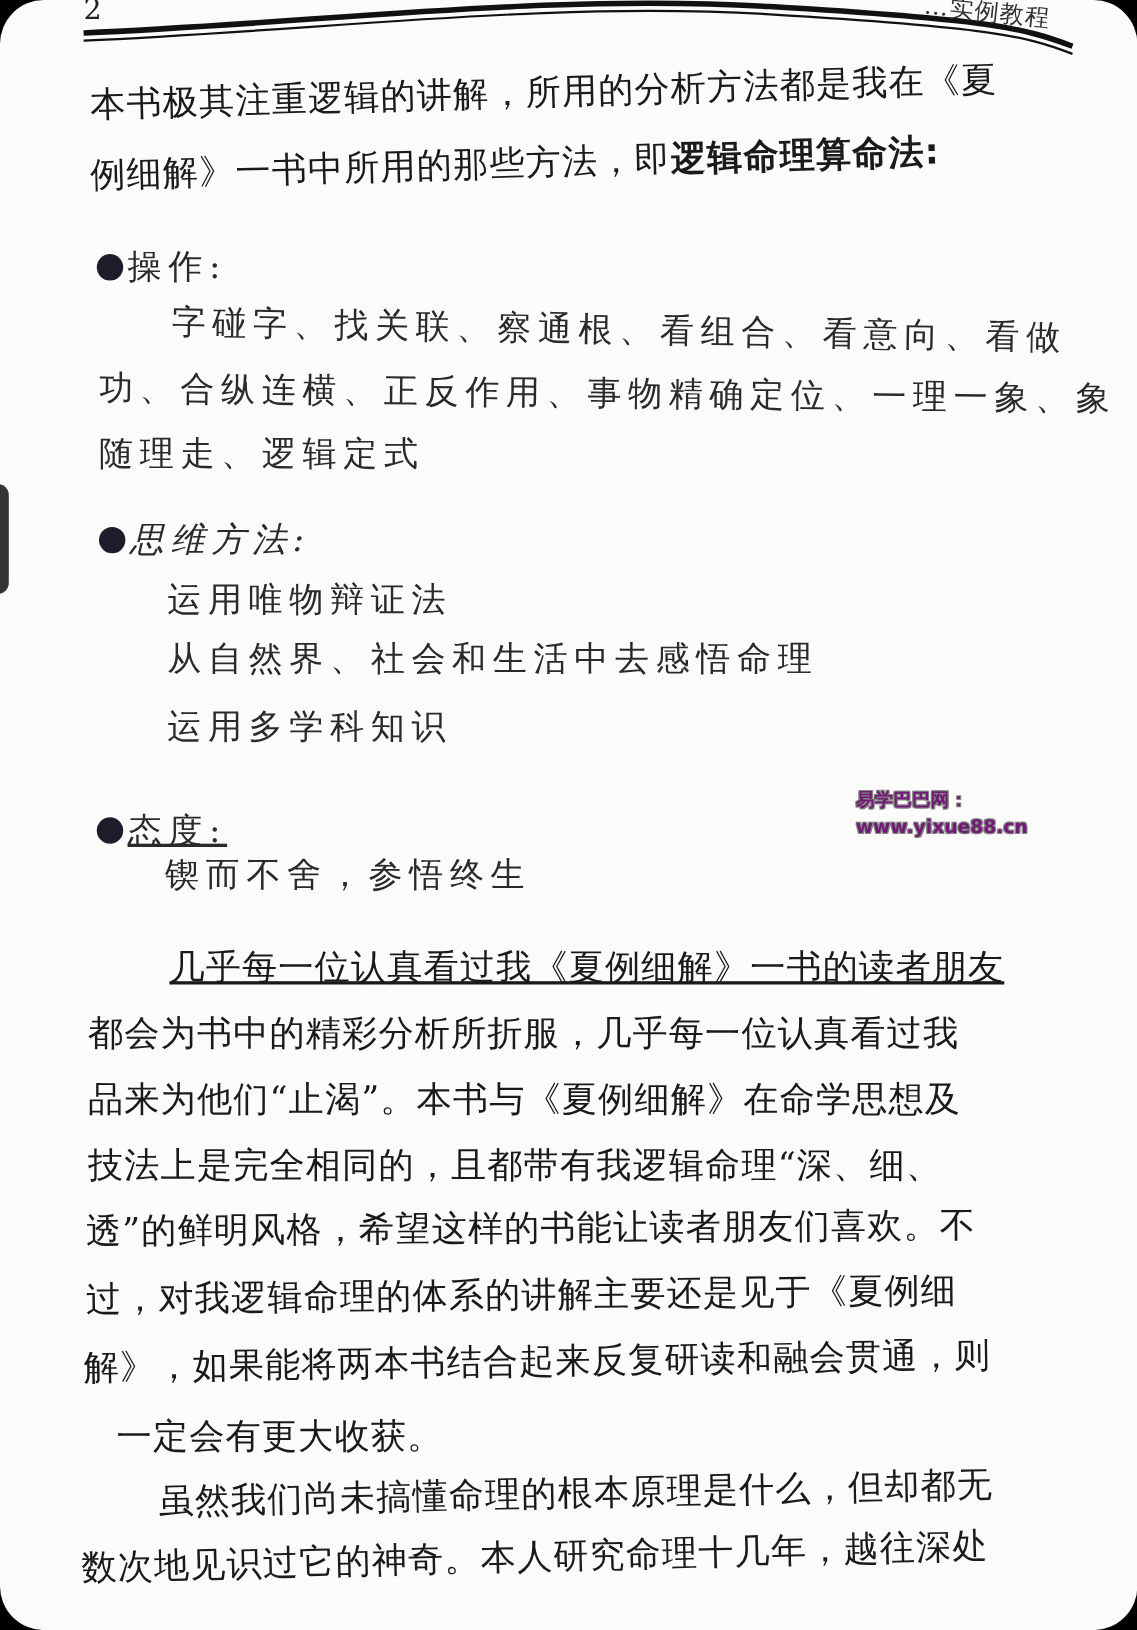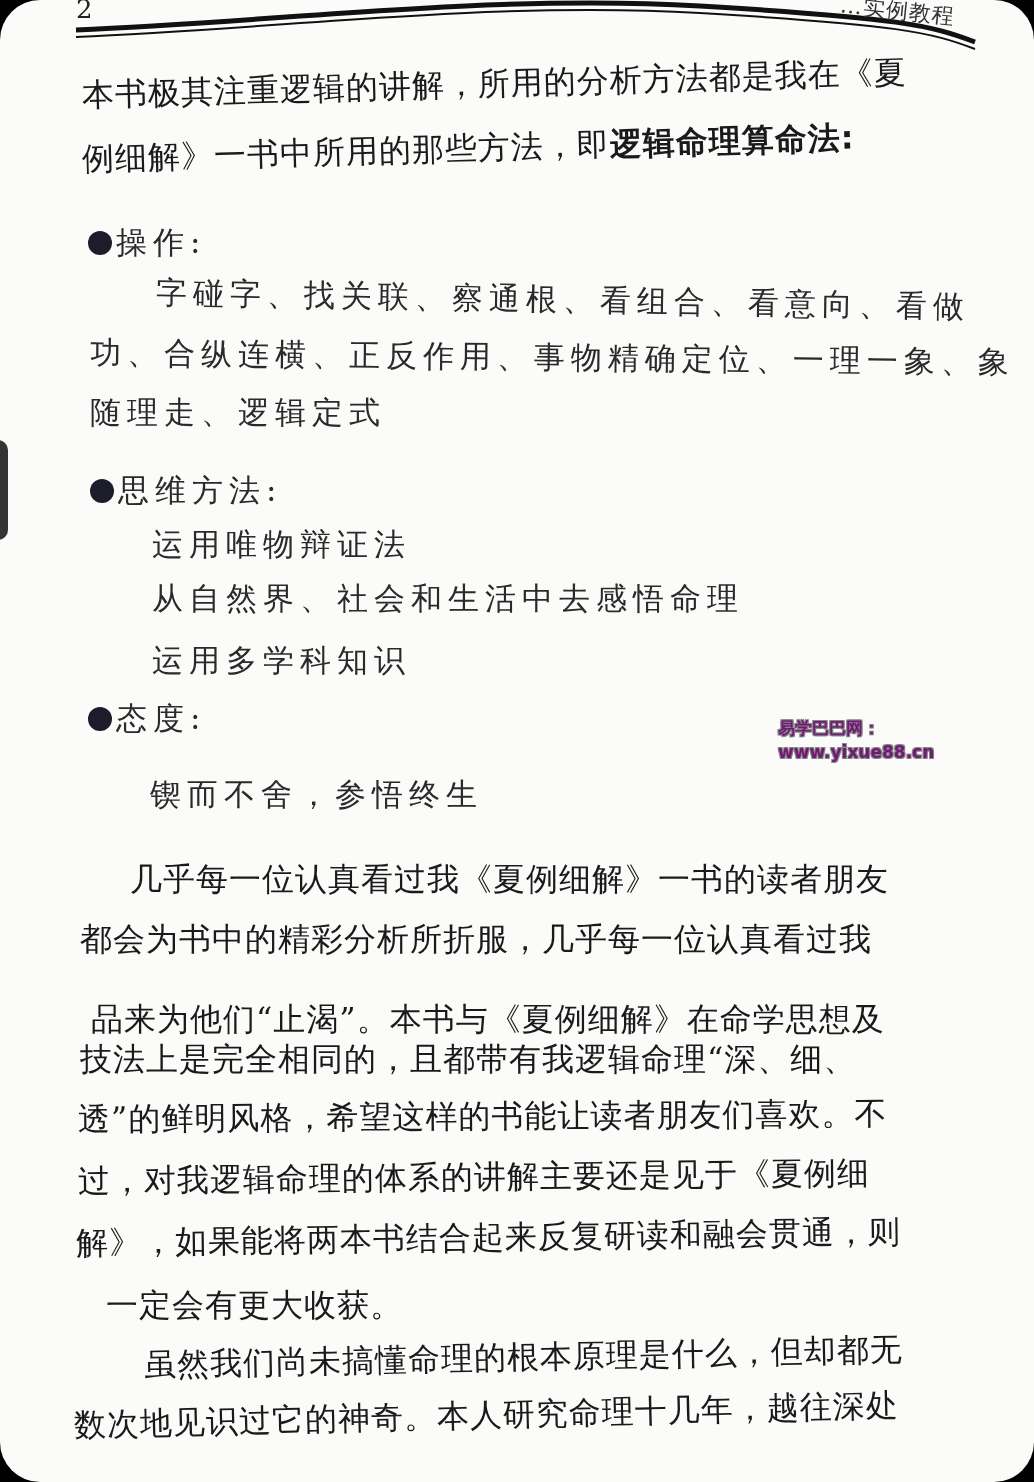--- a/index.html
+++ b/index.html
@@ -63,35 +63,35 @@
       <span>例细解》一书中所用的那些方法，即</span><span class="bold">逻辑命理算命法:</span>
     </div>
 
     <div class="line light" style="left:88px; top:222px;">
       <span class="bullet"></span><span>操作:</span>
     </div>
     <div class="line light" style="left:156px; top:272px; transform:rotate(1deg); transform-origin:left;">字碰字、找关联、察通根、看组合、看意向、看做</div>
     <div class="line light" style="left:90px; top:332px; transform:rotate(0.6deg); transform-origin:left;">功、合纵连横、正反作用、事物精确定位、一理一象、象</div>
     <div class="line light" style="left:90px; top:392px;">随理走、逻辑定式</div>
 
-    <div class="line light" style="left:90px; top:470px;">
+    <div class="line light" style="left:90px; top:470px;font-style:italic;">
       <span class="bullet"></span><span>思维方法:</span>
     </div>
     <div class="line light" style="left:152px; top:524px;">运用唯物辩证法</div>
     <div class="line light" style="left:152px; top:578px;">从自然界、社会和生活中去感悟命理</div>
     <div class="line light" style="left:152px; top:640px;">运用多学科知识</div>
 
-    <div class="line light" style="left:88px; top:698px;">
+    <div class="line light" style="left:88px; top:734px;text-decoration:underline;">
       <span class="bullet"></span><span>态度:</span>
     </div>
     <div class="line light" style="left:150px; top:774px;">锲而不舍，参悟终生</div>
 
-    <div class="line body" style="left:130px; top:858px;">几乎每一位认真看过我《夏例细解》一书的读者朋友</div>
+    <div class="line body" style="left:154px; top:858px;text-decoration:underline;">几乎每一位认真看过我《夏例细解》一书的读者朋友</div>
     <div class="line body" style="left:80px; top:918px;">都会为书中的精彩分析所折服，几乎每一位认真看过我</div>
-    <div class="line body" style="left:91px; top:978px;margin-top:20px;">品来为他们“止渴”。本书与《夏例细解》在命学思想及</div>
+    <div class="line body" style="left:80px; top:978px;">品来为他们“止渴”。本书与《夏例细解》在命学思想及</div>
     <div class="line body" style="left:80px; top:1038px;">技法上是完全相同的，且都带有我逻辑命理“深、细、</div>
     <div class="line body" style="left:78px; top:1098px; transform:rotate(-0.4deg); transform-origin:left;">透”的鲜明风格，希望这样的书能让读者朋友们喜欢。不</div>
     <div class="line body" style="left:78px; top:1160px; transform:rotate(-0.6deg); transform-origin:left;">过，对我逻辑命理的体系的讲解主要还是见于《夏例细</div>
     <div class="line body" style="left:76px; top:1222px; transform:rotate(-0.8deg); transform-origin:left;">解》，如果能将两本书结合起来反复研读和融会贯通，则</div>
     <div class="line body" style="left:76px; top:1284px;margin-left:30px;">一定会有更大收获。</div>
 
     <div class="line body" style="left:144px; top:1344px; transform:rotate(-1.2deg); transform-origin:left;">虽然我们尚未搞懂命理的根本原理是什么，但却都无</div>
     <div class="line body" style="left:74px; top:1404px; transform:rotate(-1.4deg); transform-origin:left;">数次地见识过它的神奇。本人研究命理十几年，越往深处</div>
   </div>
 

